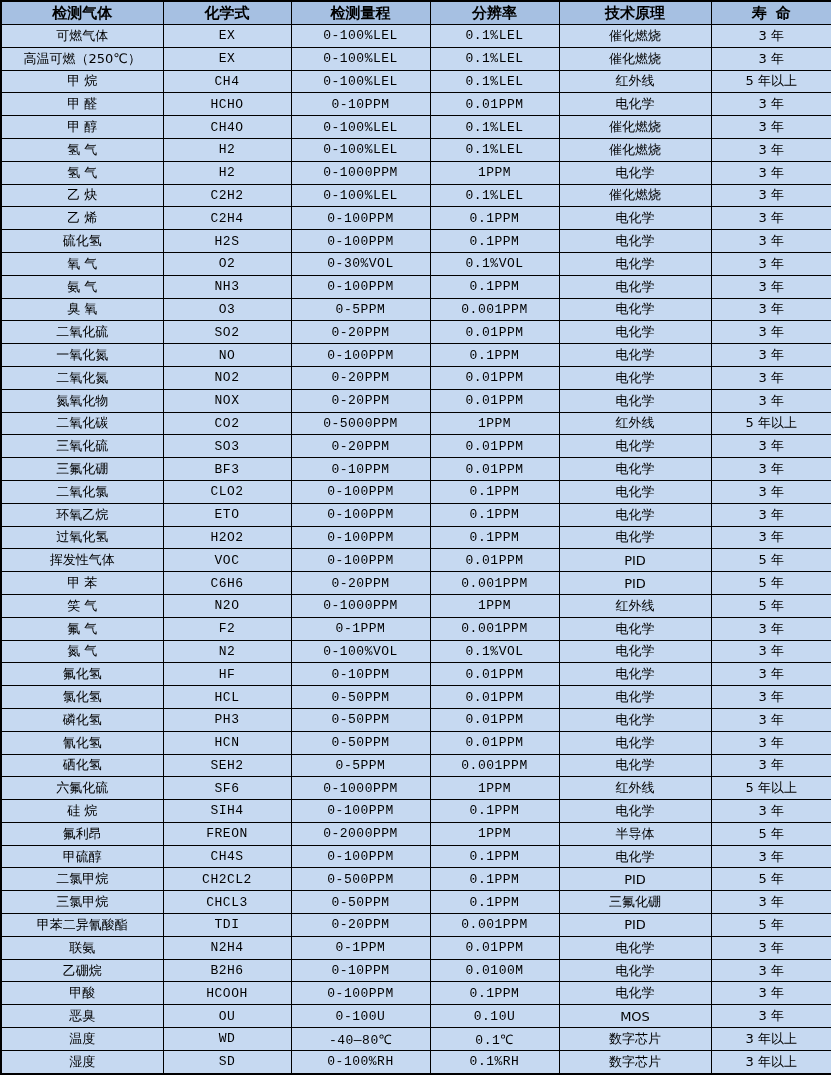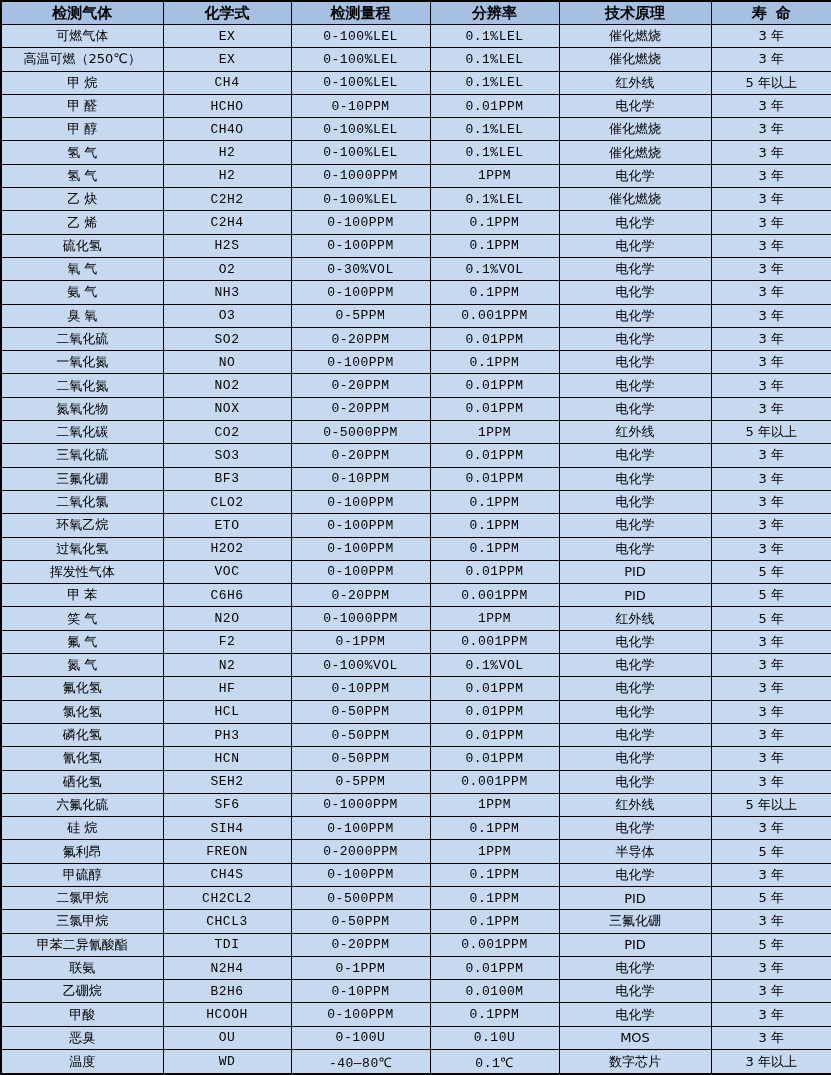--- a/index.html
+++ b/index.html
@@ -475,15 +475,23 @@
 
   <tr>
     <td>温度</td>
     <td class="mono">WD</td>
     <td class="mono">-40—80℃</td>
     <td class="mono">0.1℃</td>
     <td>数字芯片</td>
     <td>3 年以上</td>
   </tr>
 
+  <tr>
+    <td>湿度</td>
+    <td class="mono">SD</td>
+    <td class="mono">0-100%RH</td>
+    <td class="mono">0.1%RH</td>
+    <td>数字芯片</td>
+    <td>3 年以上</td>
+  </tr>
 </tbody>
   </table>
 </div>
 
 </body></html>

